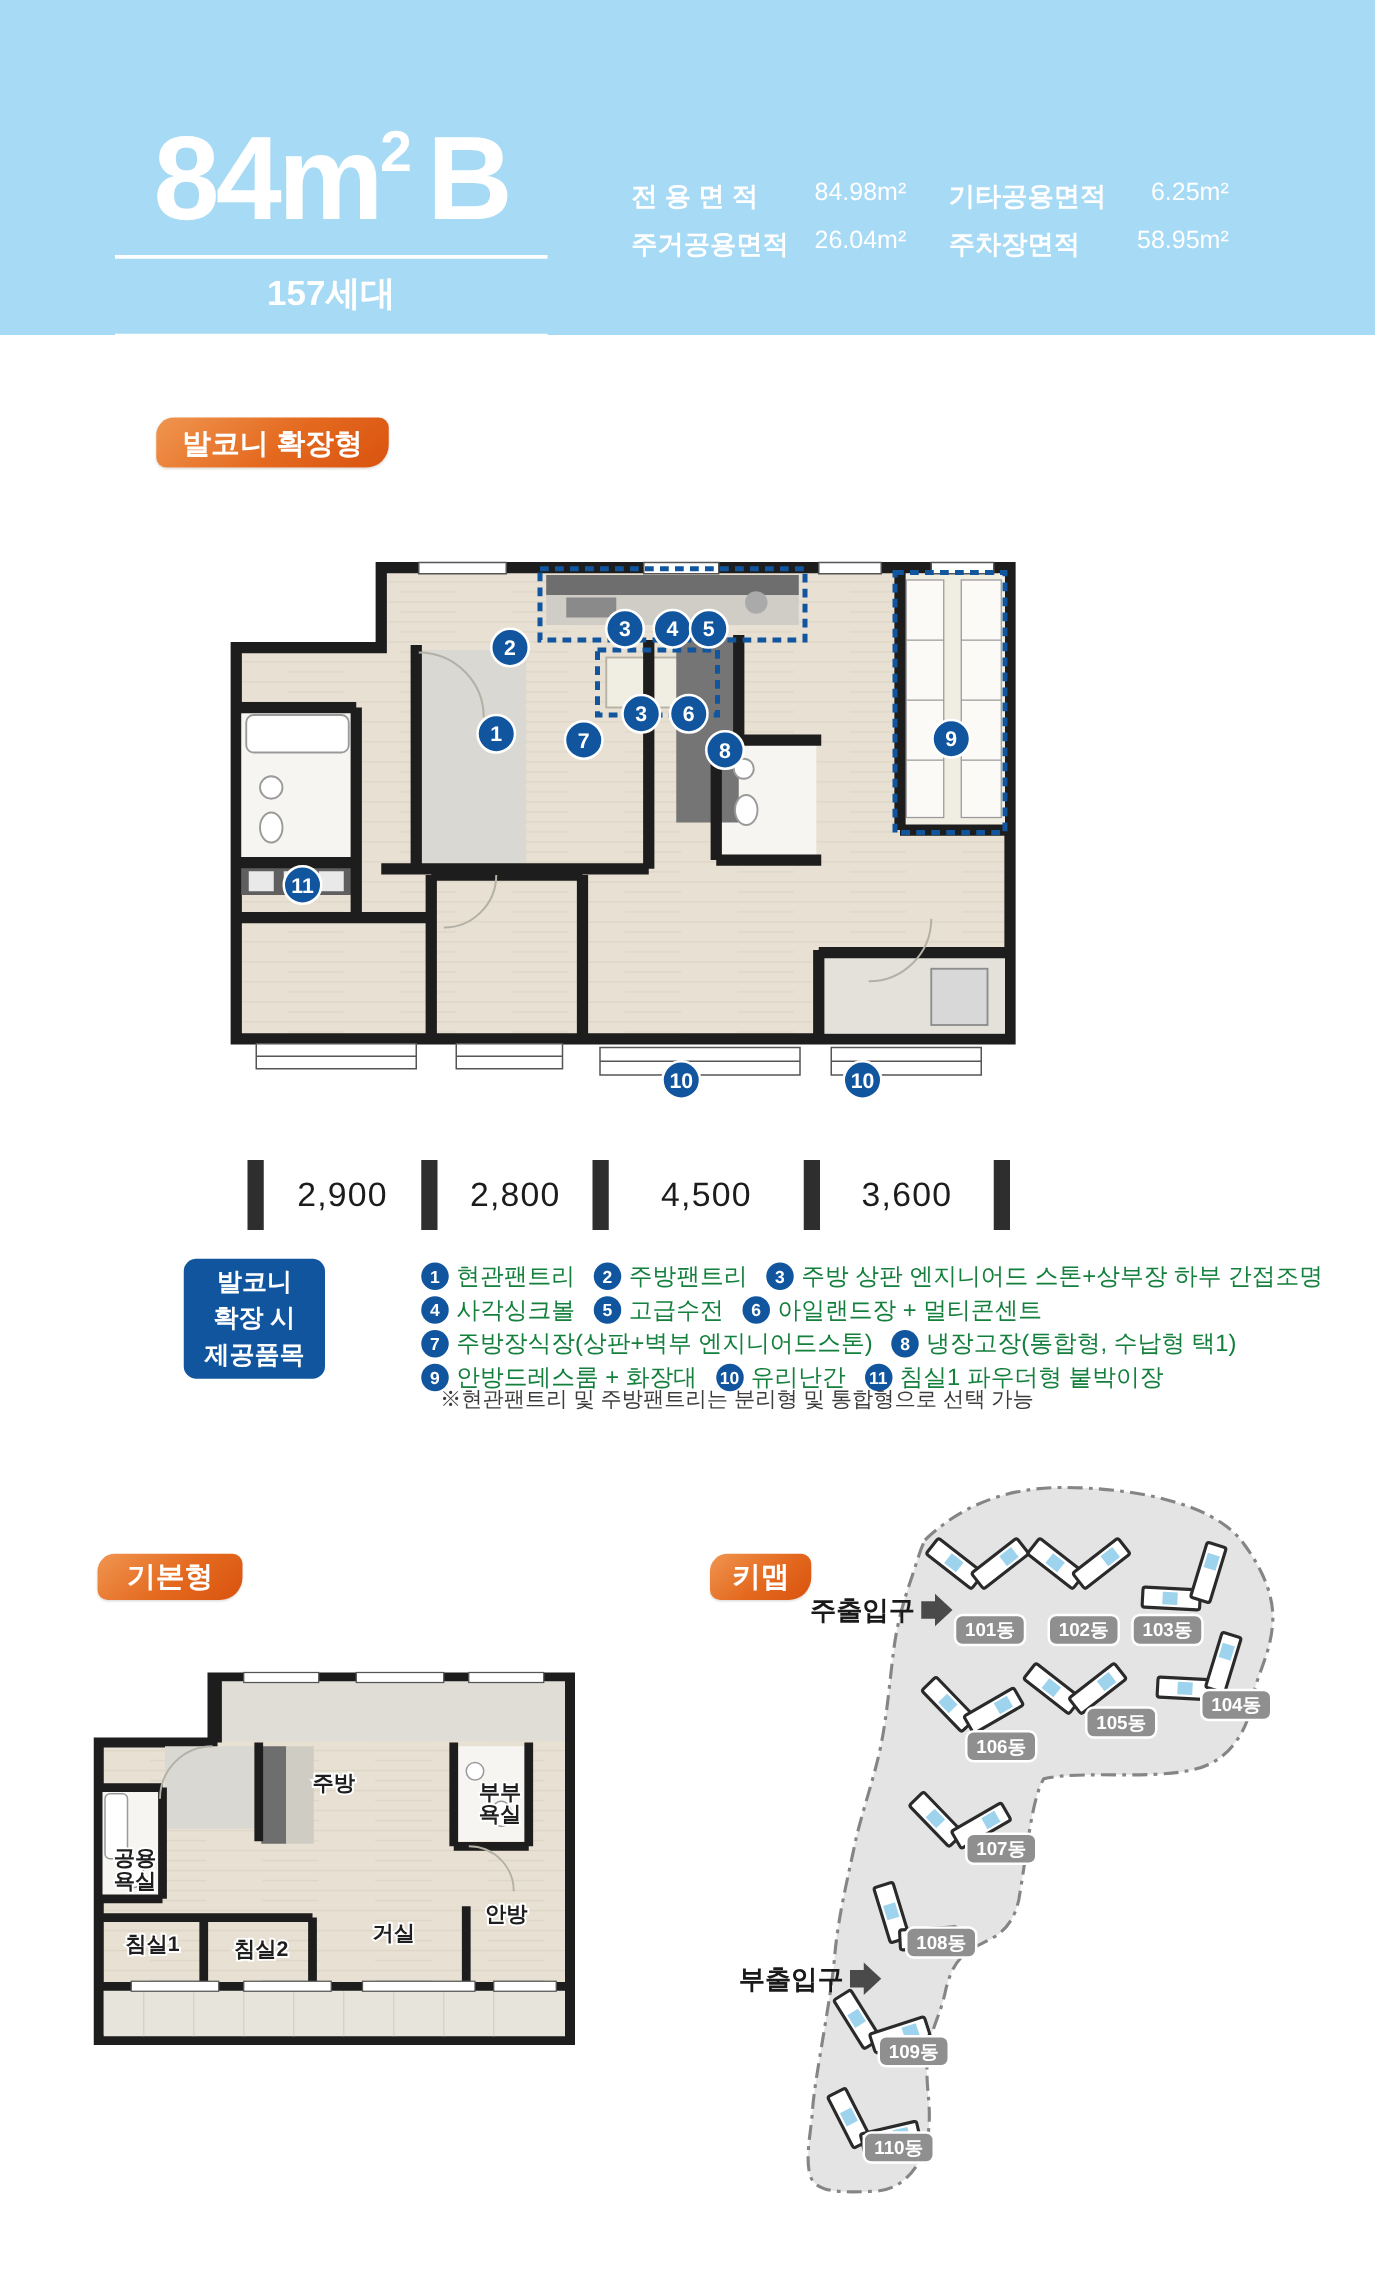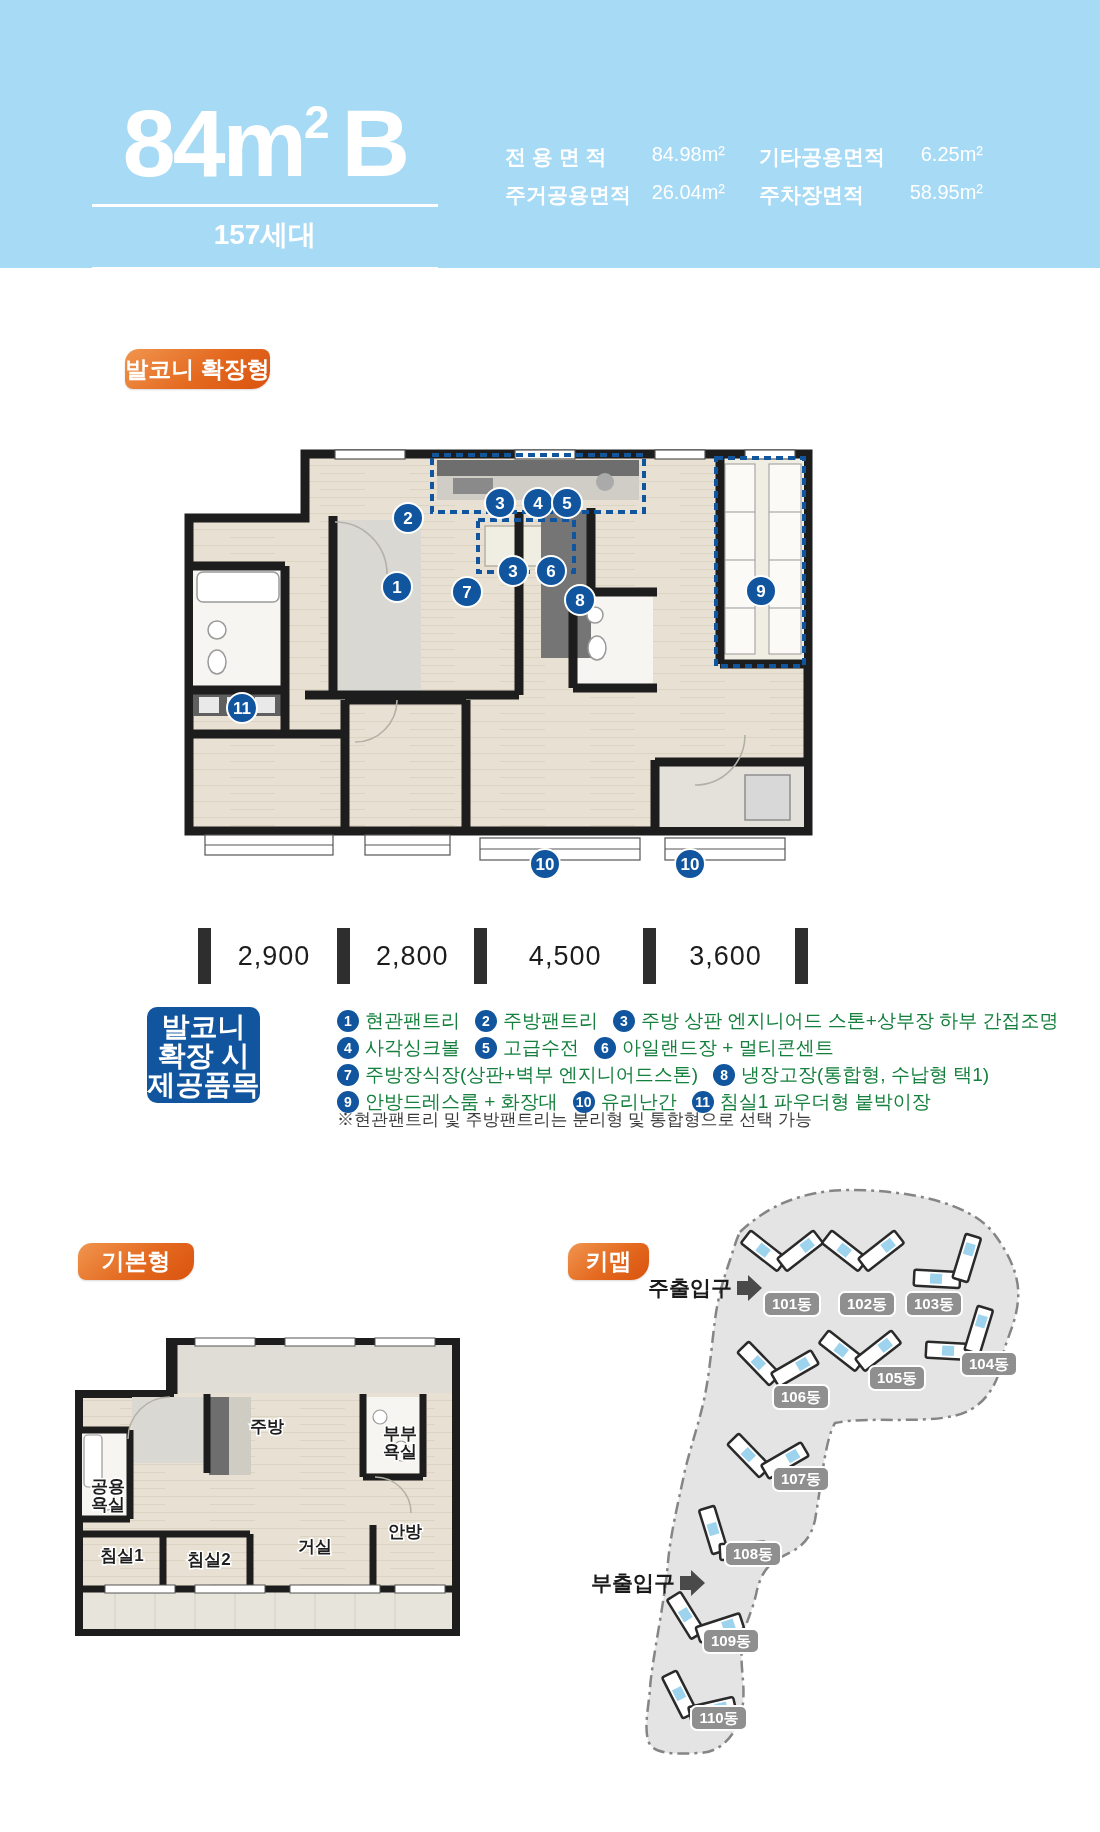--- a/index.html
+++ b/index.html
@@ -17,43 +17,43 @@
   .at-row{display:flex;align-items:flex-start;height:38px;}
   .at-label{font-size:21px;font-weight:bold;white-space:nowrap;}
   .at-value{font-size:20px;text-align:right;white-space:nowrap;}
   .at-l1{width:128px;} .at-v1{width:92px;}
   .at-l2{width:128px;margin-left:34px;} .at-v2{width:96px;}
   
   .badge{position:absolute;display:flex;align-items:center;justify-content:center;
          background:linear-gradient(140deg,#f0954f 0%,#e4691f 55%,#d9530f 100%);
          color:#fff;font-weight:bold;font-size:23px;border-radius:14px 8px 18px 8px;
          box-shadow:0 1px 2px rgba(0,0,0,.15);}
-  #badge-ext{left:125px;top:349px;width:145px;height:40px;}
+  #badge-ext{left:125px;top:334px;width:186px;height:40px;}
   #badge-basic{left:78px;top:1243px;width:116px;height:37px;}
   #badge-keymap{left:568px;top:1243px;width:81px;height:37px;}
   
   #ext-plan{position:absolute;left:185px;top:450px;overflow:visible;}
   #basic-plan{position:absolute;left:75px;top:1337px;overflow:visible;}
   #keymap{position:absolute;left:540px;top:1180px;overflow:visible;}
   
   #dims{position:absolute;left:198px;top:928px;width:610px;height:56px;display:flex;align-items:stretch;}
   .dim-bar{width:13px;background:#2e2e2e;}
   .dim-seg{display:flex;align-items:center;justify-content:center;
            font-size:27px;color:#1c1c1c;letter-spacing:1px;}
   
   .legend-box{position:absolute;left:147px;top:1007px;width:113px;height:96px;background:#10559e;
-              border-radius:10px;color:#fff;font-weight:bold;font-size:28px;line-height:29px;
+              border-radius:10px;color:#fff;font-weight:bold;font-size:20px;line-height:29px;
               display:flex;flex-direction:column;align-items:center;justify-content:center;}
   #legend-lines{position:absolute;left:337px;top:1010px;}
   .lg-line{display:flex;align-items:center;gap:15px;height:22px;margin-bottom:5px;}
   .lg-item{display:flex;align-items:center;gap:6px;white-space:nowrap;}
   .lg-num{display:inline-block;width:22px;height:22px;border-radius:50%;background:#10559e;color:#fff;
           font-size:14px;font-weight:bold;line-height:22px;text-align:center;flex:none;}
   .lg-text{font-size:19px;color:#15803d;}
-  .legend-note{position:absolute;left:337px;top:1108px;font-size:17px;color:#3b3b3b;}
+  .legend-note{position:absolute;left:352px;top:1108px;font-size:17px;color:#3b3b3b;}
 </style>
 </head>
 <body>
 
 <div class="canvas">
 
   <header class="hd">
     <div class="hd-left">
       <div class="hd-title"><span>84m</span><sup>2</sup><span class="t-tail">B</span></div>
       <div class="hd-line"></div>

